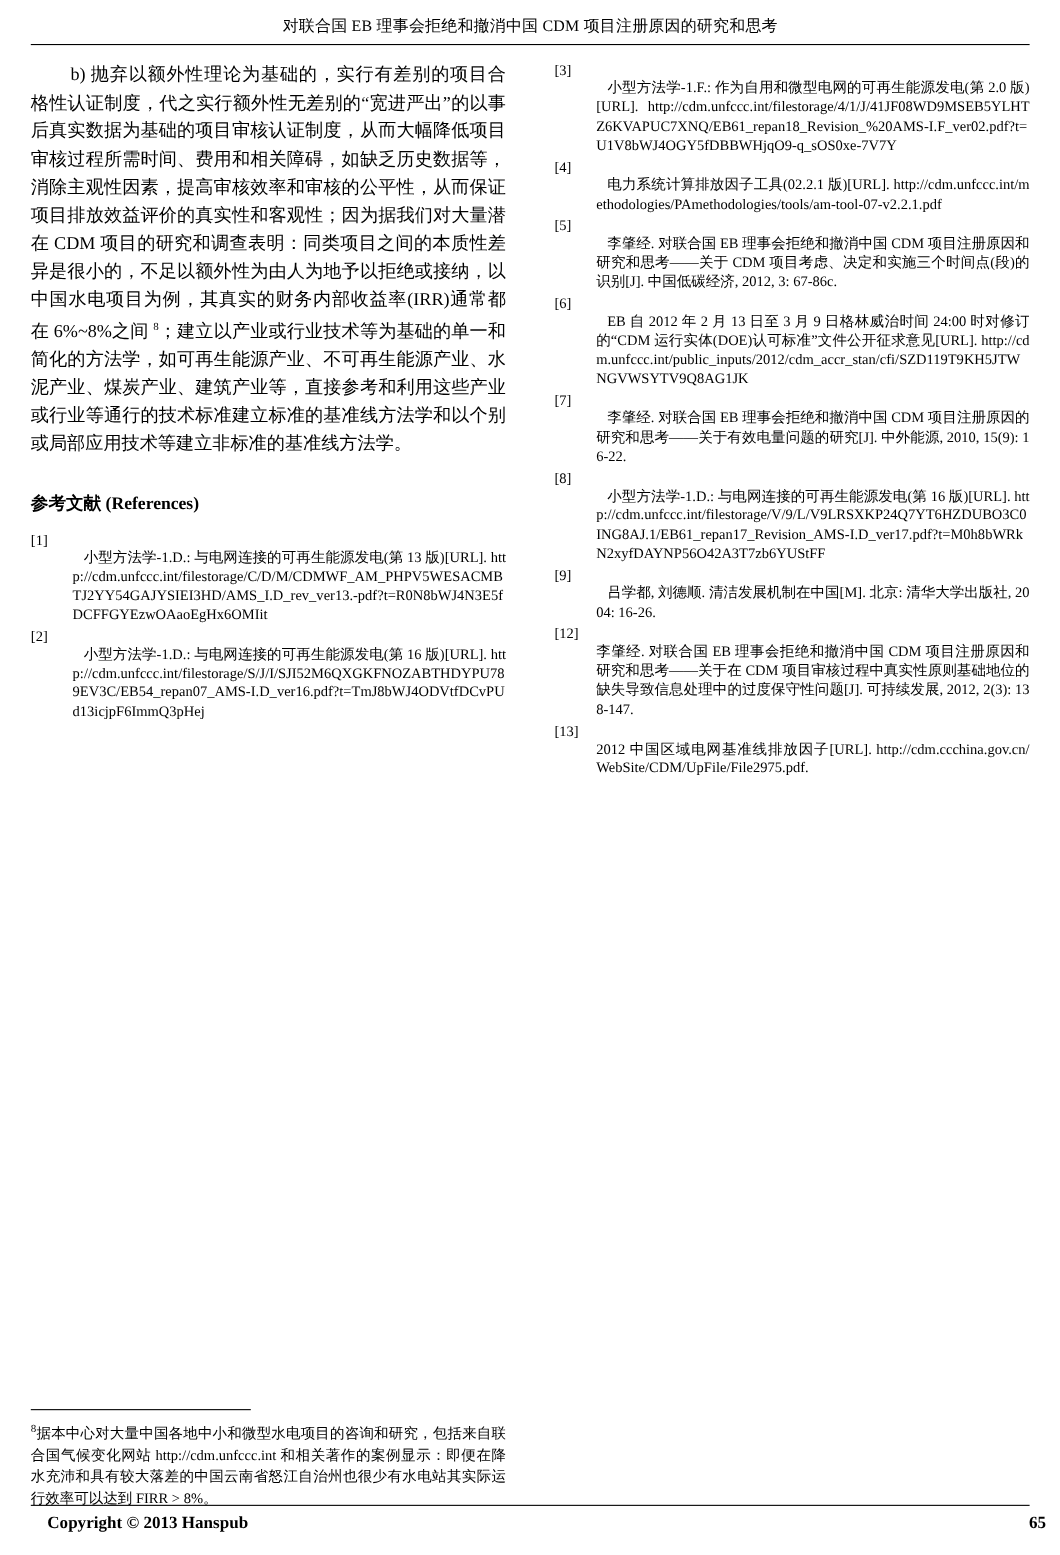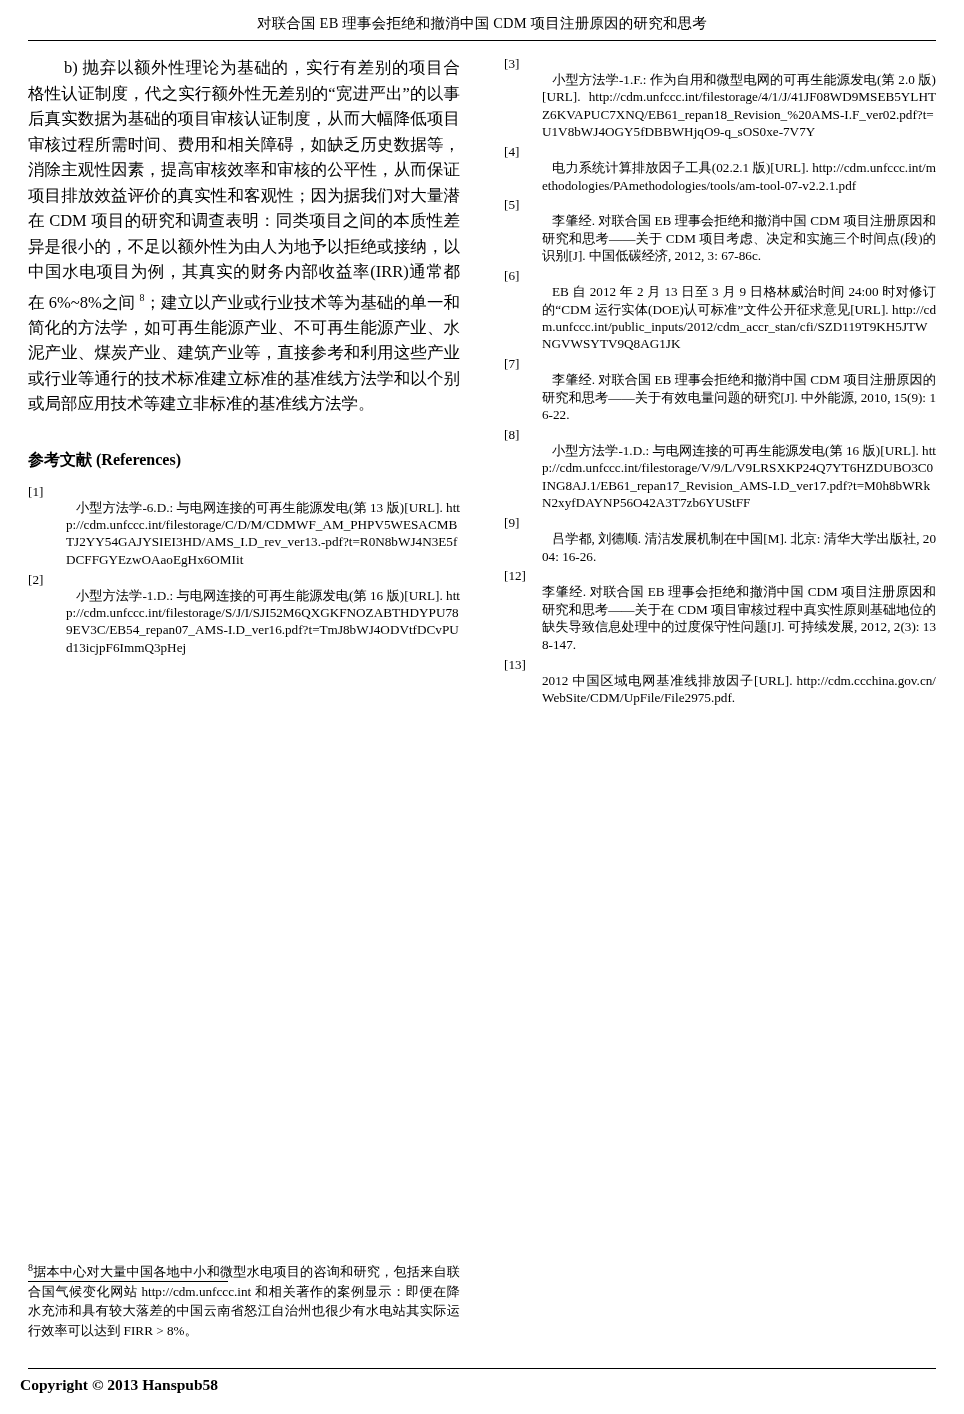--- a/index.html
+++ b/index.html
@@ -105,44 +105,45 @@
     position: absolute;
     left: 28px;
     top: 1281px;
     width: 200px;
     height: 1px;
     background: #000;
   }
   .footnote {
     position: absolute;
     left: 28px;
-    top: 1258px;
+    top: 1290px;
     width: 432px;
     font-size: 13.2px;
     line-height: 19.5px;
     text-align: justify;
     text-justify: inter-ideograph;
   }
   sup.fn-mark { font-size: 10px; vertical-align: super; }
 
   
   .footer-rule {
     position: absolute;
     left: 28px;
     top: 1368px;
     width: 908px;
     height: 1px;
     background: #000;
   }
   .footer {
     position: absolute;
     top: 1376px;
-    left: 20px;
+    left: 43px;
     width: 908px;
     display: flex;
+    justify-content: space-between;
     font-size: 15.5px;
     font-weight: bold;
   }
   .url { word-break: break-all; }
 </style>
 </head>
 <body>
 
 <div class="page">
 
@@ -157,21 +158,21 @@
         <span style="display:inline-block;width:36px;"></span><span>b) 抛弃以额外性理论为基础的，实行有差别的项目合格性认证制度，代之实行额外性无差别的“宽进严出”的以事后真实数据为基础的项目审核认证制度，从而大幅降低项目审核过程所需时间、费用和相关障碍，如缺乏历史数据等，消除主观性因素，提高审核效率和审核的公平性，从而保证项目排放效益评价的真实性和客观性；因为据我们对大量潜在 CDM 项目的研究和调查表明：同类项目之间的本质性差异是很小的，不足以额外性为由人为地予以拒绝或接纳，以中国水电项目为例，其真实的财务内部收益率(IRR)通常都在 6%~8%之间 </span><sup class="fn-mark">8</sup><span>；建立以产业或行业技术等为基础的单一和简化的方法学，如可再生能源产业、不可再生能源产业、水泥产业、煤炭产业、建筑产业等，直接参考和利用这些产业或行业等通行的技术标准建立标准的基准线方法学和以个别或局部应用技术等建立非标准的基准线方法学。</span>
       </p>
 
       <div class="sec-title">参考文献 (References)</div>
 
       <div class="ref-list">
 
         <div class="ref-item">
           <span class="ref-num">[1]</span>
           <span class="ref-body">
-            <span style="display:inline-block;width:10px;"></span><span>小型方法学-6.D.: 与电网连接的可再生能源发电(第 13 版)[URL].</span>
+            <span style="display:inline-block;width:10px;"></span><span>小型方法学-1.D.: 与电网连接的可再生能源发电(第 13 版)[URL].</span>
             <span class="url">http://cdm.unfccc.int/filestorage/C/D/M/CDMWF_AM_PHPV5WESACMBTJ2YY54GAJYSIEI3HD/AMS_I.D_rev_ver13.-pdf?t=R0N8bWJ4N3E5fDCFFGYEzwOAaoEgHx6OMIit</span>
           </span>
         </div>
 
         <div class="ref-item">
           <span class="ref-num">[2]</span>
           <span class="ref-body">
             <span style="display:inline-block;width:10px;"></span><span>小型方法学-1.D.: 与电网连接的可再生能源发电(第 16 版)[URL].</span>
             <span class="url">http://cdm.unfccc.int/filestorage/S/J/I/SJI52M6QXGKFNOZABTHDYPU789EV3C/EB54_repan07_AMS-I.D_ver16.pdf?t=TmJ8bWJ4ODVtfDCvPUd13icjpF6ImmQ3pHej</span>
           </span>
@@ -259,16 +260,16 @@
   </div>
 
   <div class="footnote-rule"></div>
   <div class="footnote">
     <sup class="fn-mark">8</sup><span>据本中心对大量中国各地中小和微型水电项目的咨询和研究，包括来自联合国气候变化网站 http://cdm.unfccc.int 和相关著作的案例显示：即便在降水充沛和具有较大落差的中国云南省怒江自治州也很少有水电站其实际运行效率可以达到 FIRR &gt; 8%。</span>
   </div>
 
   <div class="footer-rule"></div>
   <div class="footer">
     <span>Copyright © 2013 Hanspub</span>
-    <span>58</span>
+    <span>65</span>
   </div>
 
 </div>
 
 </body></html>

